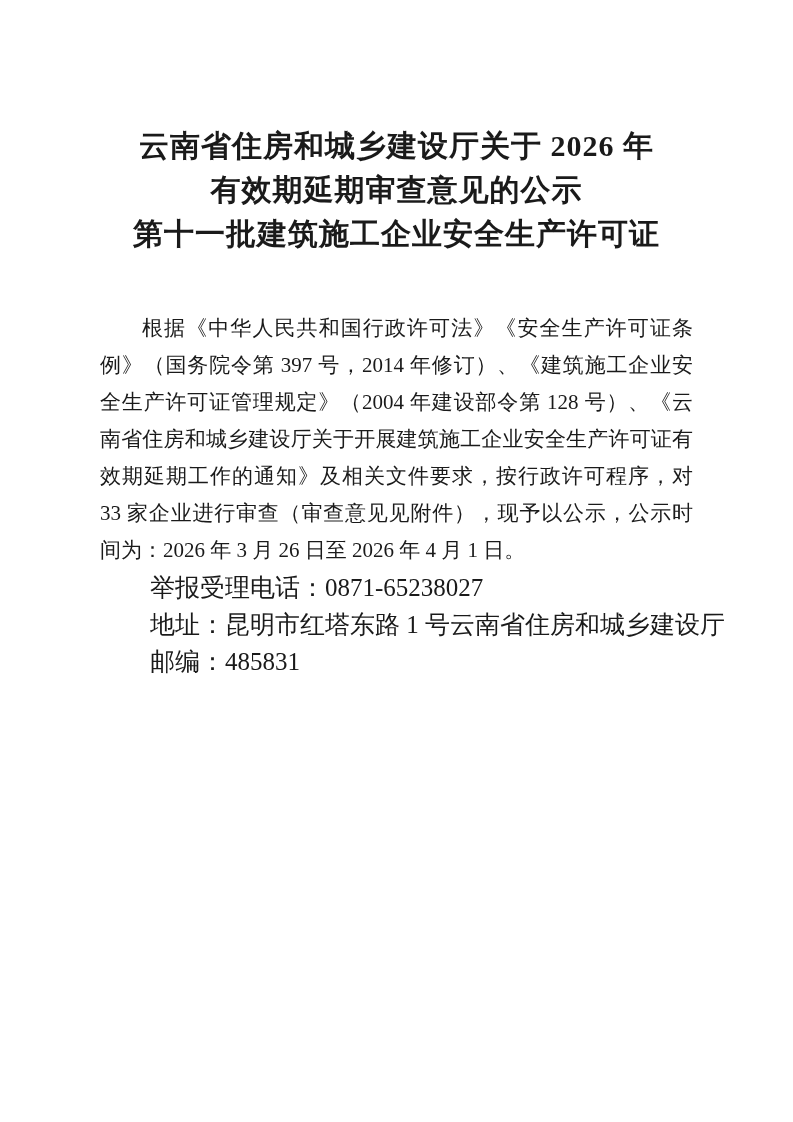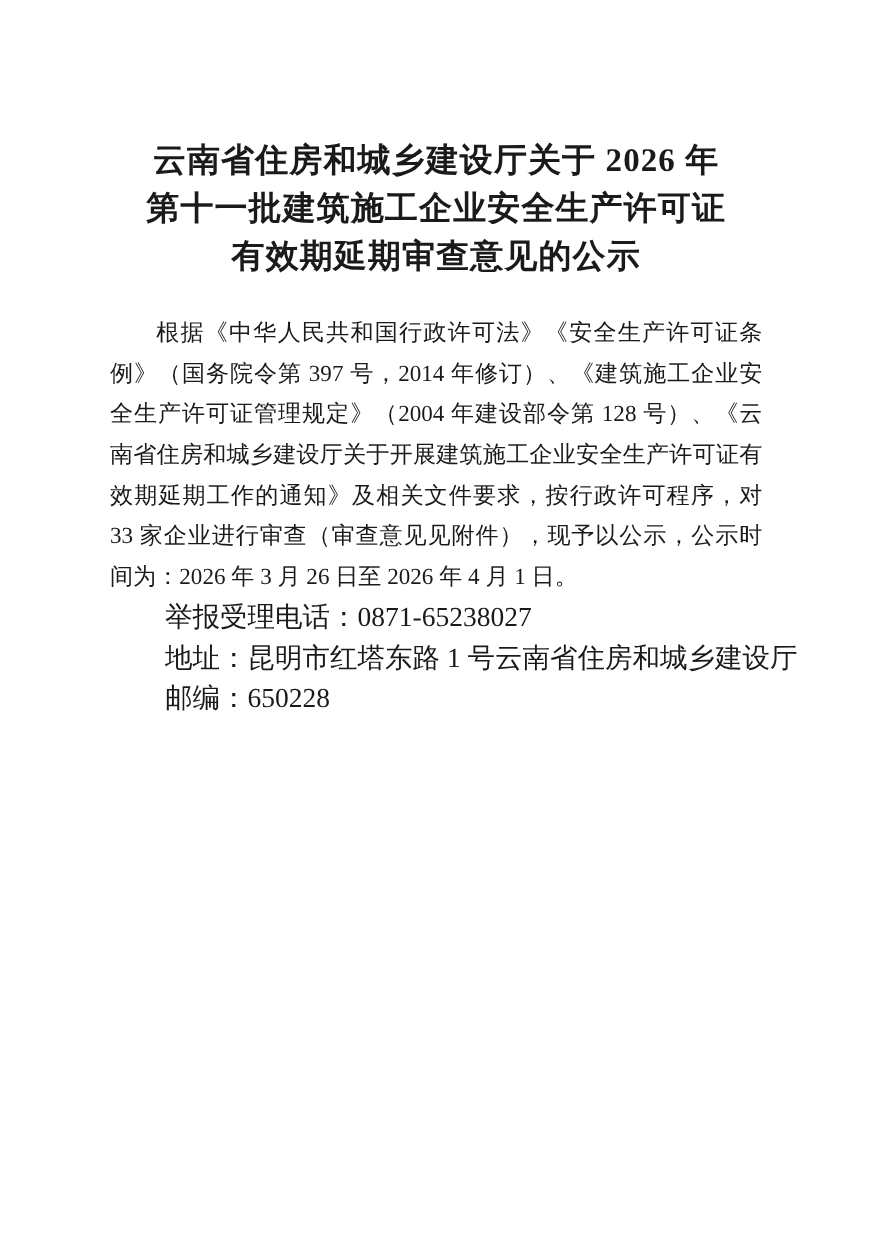--- a/index.html
+++ b/index.html
@@ -27,21 +27,21 @@
     text-align: center;
     font-size: 30px;
     font-weight: 700;
     line-height: 44px;
     letter-spacing: 1px;
   }
   .doc-title .title-line {
     white-space: nowrap;
   }
   .body-text {
-    margin-top: 28px;
+    margin-top: 54px;
   }
   .para {
     margin: 0;
     font-size: 21px;
     line-height: 37px;
     text-align: justify;
     text-justify: inter-ideograph;
     text-indent: 2em;
   }
   .contact-line {
@@ -69,30 +69,30 @@
   }
 </style>
 </head>
 <body>
 
 <div class="page">
   <div class="content">
 
     <h1 class="doc-title">
       <div class="title-line">云南省住房和城乡建设厅关于 2026 年</div>
+      <div class="title-line">有效期延期审查意见的公示</div>
       <div class="title-line">第十一批建筑施工企业安全生产许可证</div>
-      <div class="title-line">有效期延期审查意见的公示</div>
     </h1>
 
     <div class="body-text">
       <p class="para">根据《中华人民共和国行政许可法》《安全生产许可证条例》（国务院令第 397 号，2014 年修订）、《建筑施工企业安全生产许可证管理规定》（2004 年建设部令第 128 号）、《云南省住房和城乡建设厅关于开展建筑施工企业安全生产许可证有效期延期工作的通知》及相关文件要求，按行政许可程序，对 33 家企业进行审查（审查意见见附件），现予以公示，公示时间为：2026 年 3 月 26 日至 2026 年 4 月 1 日。</p>
 
       <p class="contact-line">举报受理电话：0871-65238027</p>
       <p class="contact-line">地址：昆明市红塔东路 1 号云南省住房和城乡建设厅</p>
-      <p class="contact-line">邮编：650228</p>
+      <p class="contact-line">邮编：485831</p>
     </div>
 
   </div>
 
   <div class="footer">
     <span class="dash">—</span>
     <span class="num">1</span>
     <span class="dash">—</span>
   </div>
 </div>

